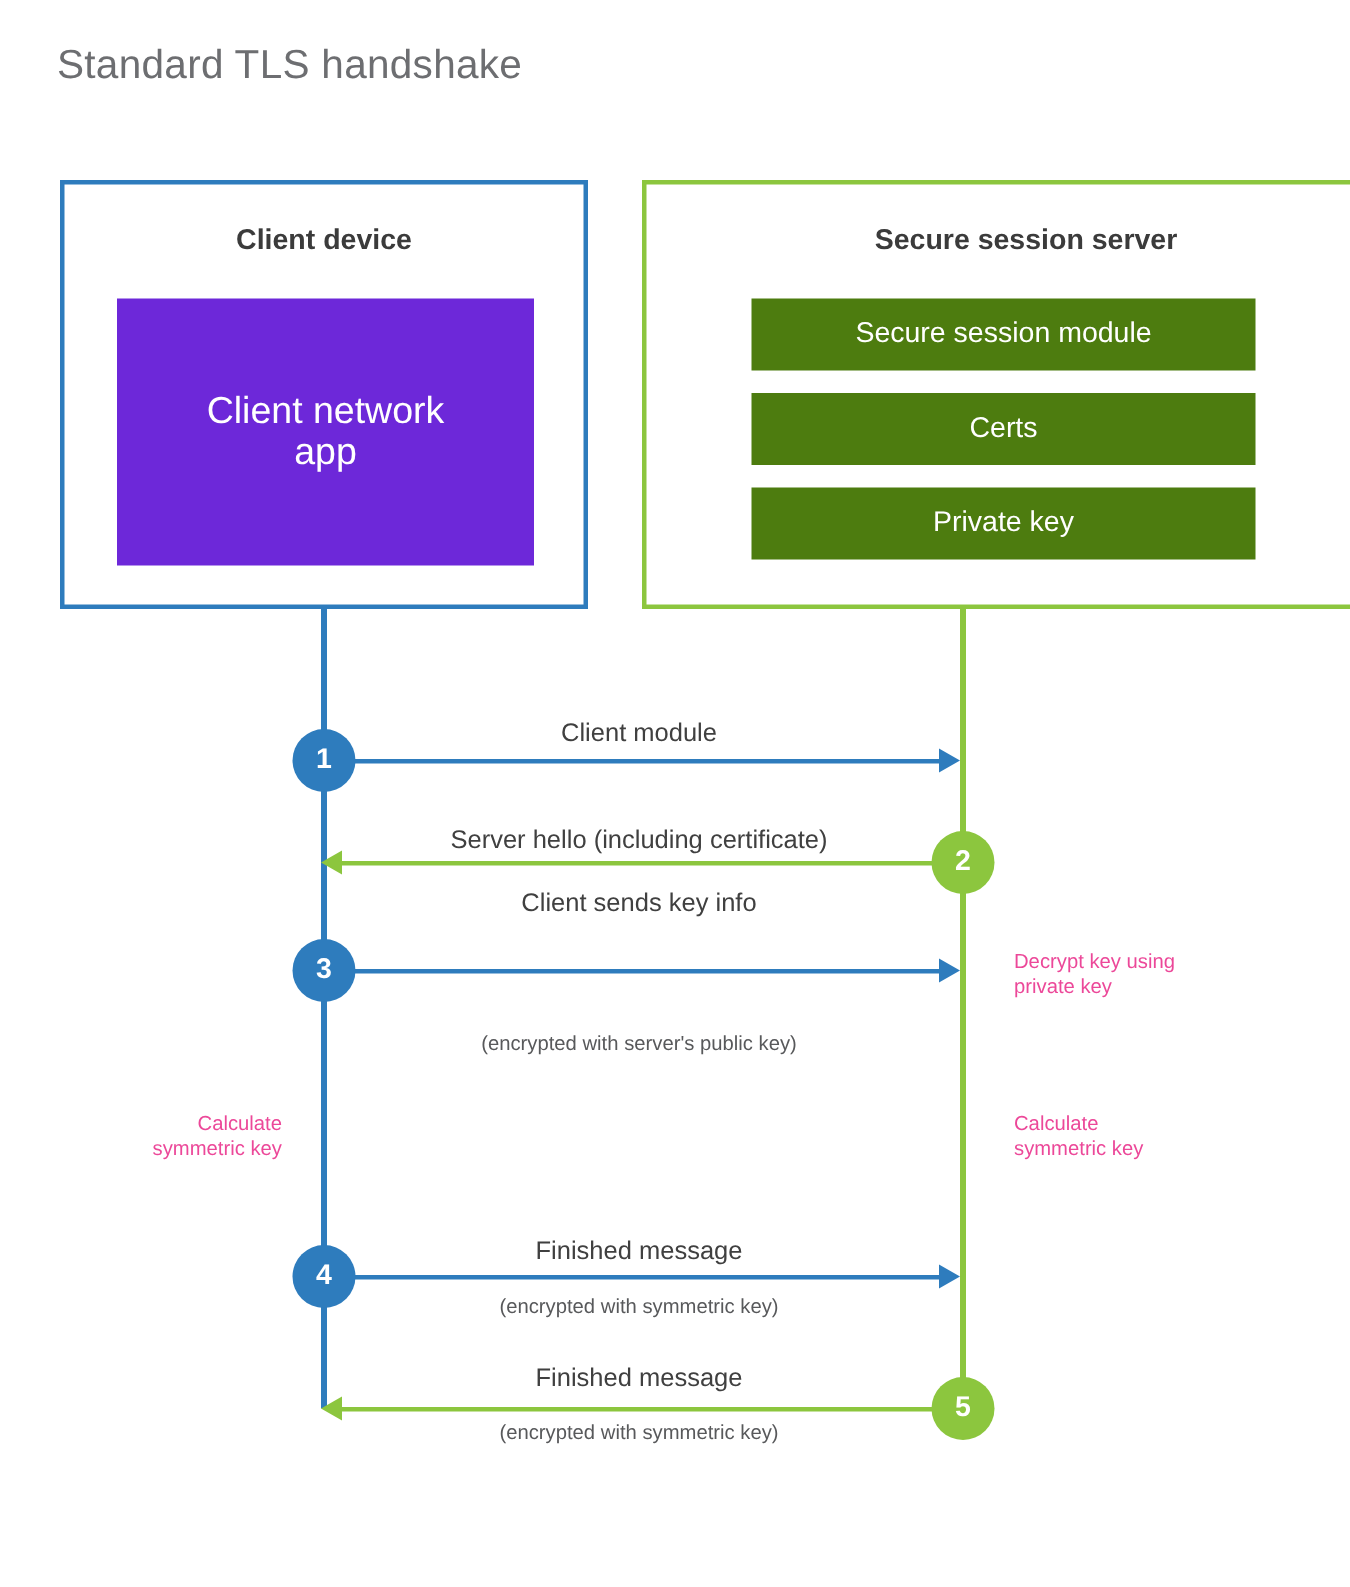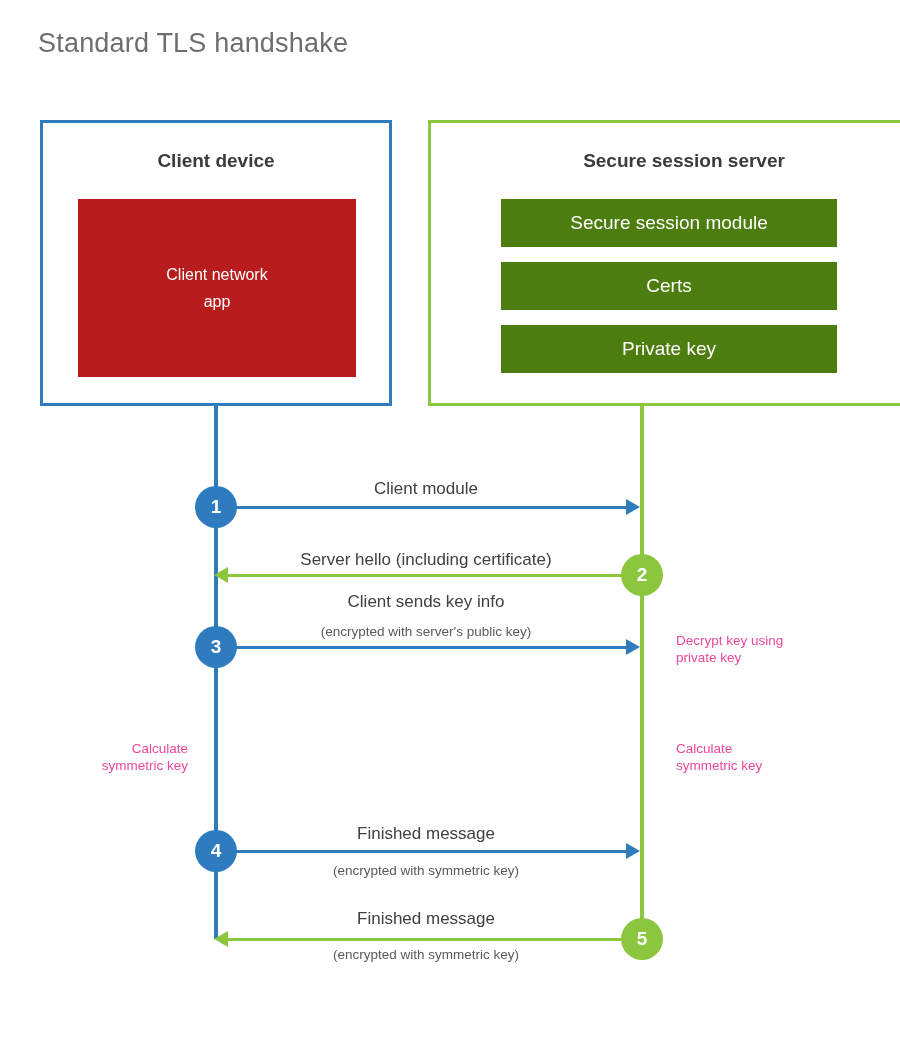--- a/index.html
+++ b/index.html
@@ -55,23 +55,23 @@
     font-size: 19px;
     font-weight: bold;
     color: #3b3b3b;
   }
   #client-app-block {
     position: absolute;
     left: 35px;
     top: 76px;
     width: 278px;
     height: 178px;
-    background: #b91c1c;
+    background: #6d28d9;
     color: #ffffff;
-    font-size: 16px;
+    font-size: 25px;
     line-height: 27px;
     display: flex;
     align-items: center;
     justify-content: center;
     text-align: center;
   }
   .server-block {
     position: absolute;
     left: 43px;
     width: 336px;
@@ -171,21 +171,21 @@
   .msg-sub {
     position: absolute;
     text-align: center;
     color: #58595b;
     font-size: 13.5px;
     white-space: nowrap;
   }
   #msg-label-1 { left: 216px; width: 420px; top: 479px; }
   #msg-label-2 { left: 216px; width: 420px; top: 550px; text-align: center; }
   #msg-label-3 { left: 216px; width: 420px; top: 592px; }
-  #msg-sub-3   { left: 216px; width: 420px; top: 624px; }
+  #msg-sub-3   { left: 216px; width: 420px; top: 688px; }
   #msg-label-4 { left: 216px; width: 420px; top: 824px; }
   #msg-sub-4   { left: 216px; width: 420px; top: 863px; }
   #msg-label-5 { left: 216px; width: 420px; top: 909px; }
   #msg-sub-5   { left: 216px; width: 420px; top: 947px; }
 
   
   .side-note {
     position: absolute;
     color: #ec4899;
     font-size: 13.5px;

